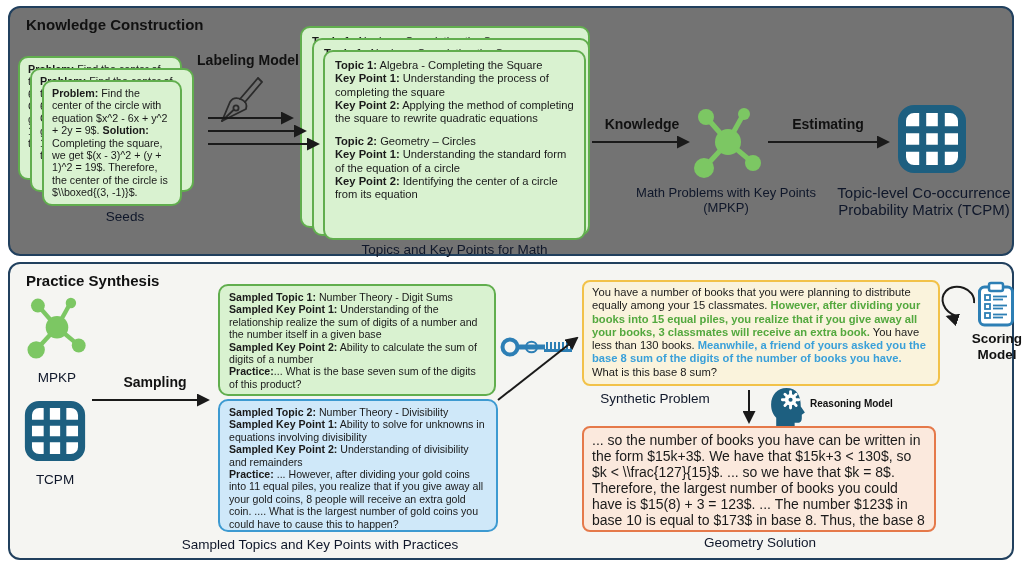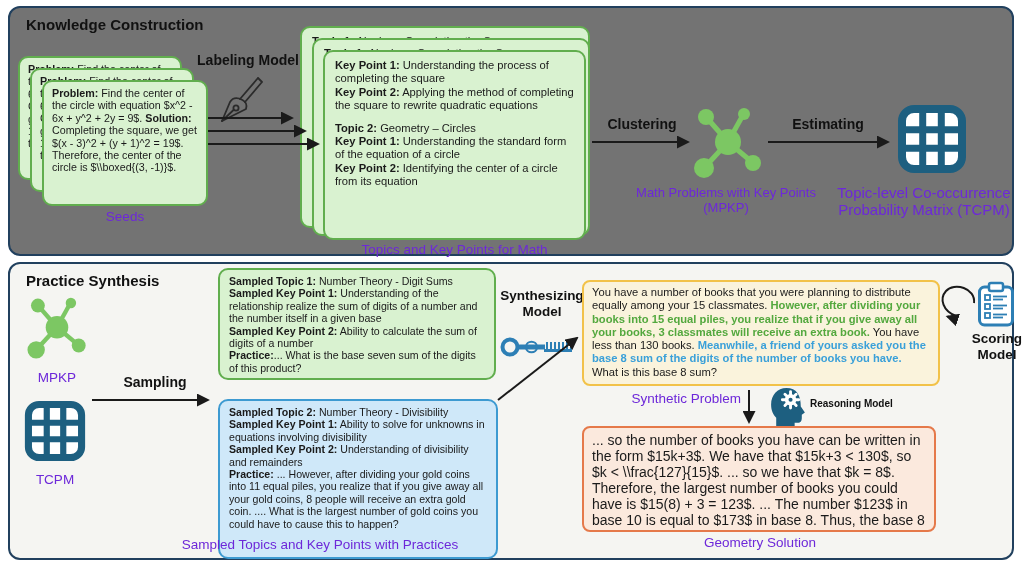--- a/index.html
+++ b/index.html
@@ -12,21 +12,21 @@
   .card{position:absolute;box-sizing:border-box;border-radius:10px;overflow:hidden;}
   .green-card{background:#d9f2d0;border:2px solid #61ae4e;}
   .blue-card{background:#cfe8f9;border:2px solid #3d9ad1;}
   .yellow-box{background:#faf3dc;border:2.5px solid #f2c249;border-radius:8px;}
   .peach-box{background:#fbe9dd;border:2.5px solid #e5794a;border-radius:8px;}
   .rich .rl{margin:0;}
   .rl-gap{height:0.85em;}
   .b{font-weight:bold;}
   .g{font-weight:bold;color:#53a83e;}
   .bl{font-weight:bold;color:#3aa0d9;}
-  .caption{position:absolute;font-size:13.5px;text-align:center;color:#6d28d9;}
+  .caption{position:absolute;font-size:13.5px;text-align:center;color:#0f172a;}
   .flowlbl{position:absolute;font-weight:bold;font-size:14px;text-align:center;color:#111;}
   .icon{position:absolute;}
   #arrows{position:absolute;left:0;top:0;width:1024px;height:568px;pointer-events:none;z-index:6;}
   .seed-card{padding:5px 8px;font-size:10.7px;line-height:1.16;}
   .topic-card{padding:7px 10px;font-size:11.2px;line-height:1.19;}
   .samp-card{padding:5px 9px;font-size:10.6px;line-height:1.17;}
   #synthetic-box{padding:4px 8px;font-size:11.2px;line-height:1.185;}
   #consensus-box{padding:4px 8px;font-size:14px;line-height:1.15;}
   .two-line{line-height:1.15;}
 </style>
@@ -38,21 +38,21 @@
   <div id="kpanel" class="panel">
     <div class="panel-title" style="left:16px;top:8px;">Knowledge Construction</div>
   </div>
 
   <div class="card green-card seed-card rich" style="left:18px;top:56px;width:164px;height:124px;">
       <div class="rl"><span class="b">Problem:</span><span> Find the center of the circle with equation $x^2 - 6x + y^2 + 2y = 9$. </span><span class="b">Solution:</span><span> Completing the square, we get $(x - 3)^2 + (y + 1)^2 = 19$. Therefore, the center of the circle is $\\boxed{(3, -1)}$.</span></div>
     </div>
   <div class="card green-card seed-card rich" style="left:30px;top:68px;width:164px;height:124px;">
       <div class="rl"><span class="b">Problem:</span><span> Find the center of the circle with equation $x^2 - 6x + y^2 + 2y = 9$. </span><span class="b">Solution:</span><span> Completing the square, we get $(x - 3)^2 + (y + 1)^2 = 19$. Therefore, the center of the circle is $\\boxed{(3, -1)}$.</span></div>
     </div>
-  <div class="card green-card seed-card rich" style="left:42px;top:80px;width:166px;height:126px;">
+  <div class="card green-card seed-card rich" style="left:42px;top:80px;width:140px;height:126px;">
       <div class="rl"><span class="b">Problem:</span><span> Find the center of the circle with equation $x^2 - 6x + y^2 + 2y = 9$. </span><span class="b">Solution:</span><span> Completing the square, we get $(x - 3)^2 + (y + 1)^2 = 19$. Therefore, the center of the circle is $\\boxed{(3, -1)}$.</span></div>
     </div>
   <div class="caption" style="left:42px;top:209px;width:166px;">Seeds</div>
 
   <div class="flowlbl" style="left:178px;top:52px;width:140px;">Labeling Model</div>
   <svg class="icon" style="left:216px;top:72px;" width="54" height="54" viewBox="0 0 54 54">
     <g fill="none" stroke="#2b2b2b" stroke-width="1.8" stroke-linejoin="round" stroke-linecap="round">
       <path d="M6 49 L14 30 Q17 25 23 26.5 L26.5 28 Q32 31 30 37 L6 49 Z"></path>
       <circle cx="20" cy="36" r="2.6"></circle>
       <path d="M6 49 L17.5 38"></path>
@@ -72,30 +72,31 @@
   <div class="card green-card topic-card rich" style="left:312px;top:38px;width:278px;height:198px;">
       <div class="rl"><span class="b">Topic 1:</span><span> Algebra - Completing the Square</span></div>
       <div class="rl"><span class="b">Key Point 1:</span><span> Understanding the process of completing the square</span></div>
       <div class="rl"><span class="b">Key Point 2:</span><span> Applying the method of completing the square to rewrite quadratic equations</span></div>
       <div class="rl rl-gap"></div>
       <div class="rl"><span class="b">Topic 2:</span><span> Geometry – Circles</span></div>
       <div class="rl"><span class="b">Key Point 1:</span><span> Understanding the standard form of the equation of a circle</span></div>
       <div class="rl"><span class="b">Key Point 2:</span><span> Identifying the center of a circle from its equation</span></div>
     </div>
   <div class="card green-card topic-card rich" style="left:323px;top:50px;width:263px;height:190px;">
+      <div class="rl"><span class="b">Topic 1:</span><span> Algebra - Completing the Square</span></div>
       <div class="rl"><span class="b">Key Point 1:</span><span> Understanding the process of completing the square</span></div>
       <div class="rl"><span class="b">Key Point 2:</span><span> Applying the method of completing the square to rewrite quadratic equations</span></div>
       <div class="rl rl-gap"></div>
       <div class="rl"><span class="b">Topic 2:</span><span> Geometry – Circles</span></div>
       <div class="rl"><span class="b">Key Point 1:</span><span> Understanding the standard form of the equation of a circle</span></div>
       <div class="rl"><span class="b">Key Point 2:</span><span> Identifying the center of a circle from its equation</span></div>
     </div>
   <div class="caption" style="left:323px;top:242px;width:263px;">Topics and Key Points for Math</div>
 
-  <div class="flowlbl" style="left:592px;top:116px;width:100px;">Clustering</div>
+  <div class="flowlbl" style="left:592px;top:116px;width:100px;">Knowledge</div>
   <svg class="icon" style="left:690px;top:106px;" width="76" height="76" viewBox="0 0 76 76">
     <g stroke="#7cc763" stroke-width="5">
       <line x1="38" y1="36" x2="17" y2="12"></line>
         <line x1="38" y1="36" x2="53" y2="9"></line>
       <line x1="38" y1="36" x2="15" y2="61"></line>
         <line x1="38" y1="36" x2="62" y2="56"></line>
     </g>
     <circle cx="38" cy="36" r="13" fill="#7cc763"></circle>
       <circle cx="16" cy="11" r="8" fill="#7cc763"></circle>
     <circle cx="54" cy="8" r="6" fill="#7cc763"></circle>
@@ -141,55 +142,54 @@
     <rect x="5" y="5" width="60" height="60" rx="12" fill="#fff" stroke="#1d5f80" stroke-width="8"></rect>
     <g stroke="#1d5f80" stroke-width="7">
       <line x1="25.7" y1="5" x2="25.7" y2="65"></line>
         <line x1="44.3" y1="5" x2="44.3" y2="65"></line>
       <line x1="5" y1="25.7" x2="65" y2="25.7"></line>
         <line x1="5" y1="44.3" x2="65" y2="44.3"></line>
     </g>
   </svg>
   <div class="caption" style="left:18px;top:472px;width:74px;">TCPM</div>
 
-  <div class="card green-card samp-card rich" style="left:218px;top:268px;width:278px;height:112px;">
+  <div class="card green-card samp-card rich" style="left:218px;top:284px;width:278px;height:112px;">
       <div class="rl"><span class="b">Sampled Topic 1:</span><span> Number Theory - Digit Sums</span></div>
       <div class="rl"><span class="b">Sampled Key Point 1:</span><span> Understanding of the relationship realize the sum of digits of a number and the number itself in a given base</span></div>
       <div class="rl"><span class="b">Sampled Key Point 2:</span><span> Ability to calculate the sum of digits of a number</span></div>
       <div class="rl"><span class="b">Practice:</span><span>... What is the base seven sum of the digits of this product?</span></div>
     </div>
-  <div class="card blue-card samp-card rich" style="left:218px;top:399px;width:280px;height:160px;">
+  <div class="card blue-card samp-card rich" style="left:218px;top:399px;width:280px;height:133px;">
       <div class="rl"><span class="b">Sampled Topic 2:</span><span> Number Theory - Divisibility</span></div>
       <div class="rl"><span class="b">Sampled Key Point 1:</span><span> Ability to solve for unknowns in equations involving divisibility</span></div>
       <div class="rl"><span class="b">Sampled Key Point 2:</span><span> Understanding of divisibility and remainders</span></div>
       <div class="rl"><span class="b">Practice:</span><span> ... However, after dividing your gold coins into 11 equal piles, you realize that if you give away all your gold coins, 8 people will receive an extra gold coin. .... What is the largest number of gold coins you could have to cause this to happen?</span></div>
     </div>
   <div class="caption" style="left:140px;top:537px;width:360px;">Sampled Topics and Key Points with Practices</div>
 
-  <div class="flowlbl two-line" style="left:492px;top:288px;width:100px;font-size:13.5px;">Synthesizing Model</div>
   <svg class="icon" style="left:500px;top:334px;" width="76" height="26" viewBox="0 0 76 26">
     <circle cx="10" cy="13" r="7.5" fill="none" stroke="#2d7fb5" stroke-width="4"></circle>
     <path d="M18 13 H45" stroke="#2d7fb5" stroke-width="5"></path>
     <path d="M26 13 c0 -7 11 -7 11 0 c0 7 -11 7 -11 0" fill="none" stroke="#2d7fb5" stroke-width="2"></path>
     <path d="M44 16.5 H72" stroke="#2d7fb5" stroke-width="3"></path>
     <g stroke="#2d7fb5" stroke-width="2">
       <line x1="47" y1="15" x2="47" y2="8"></line>
         <line x1="51" y1="15" x2="51" y2="8"></line>
       <line x1="55" y1="15" x2="55" y2="8"></line>
         <line x1="59" y1="15" x2="59" y2="8"></line>
       <line x1="63" y1="15" x2="63" y2="8"></line>
         <line x1="67" y1="15" x2="67" y2="8"></line>
       <line x1="71" y1="15" x2="71" y2="8"></line>
     </g>
   </svg>
 
   <div id="synthetic-box" class="card yellow-box rich" style="left:582px;top:280px;width:358px;height:106px;">
       <div class="rl"><span>You have a number of books that you were planning to distribute equally among your 15 classmates. </span><span class="g">However, after dividing your books into 15 equal piles, you realize that if you give away all your books, 3 classmates will receive an extra book.</span><span> You have less than 130 books. </span><span class="bl">Meanwhile, a friend of yours asked you the base 8 sum of the digits of the number of books you have.</span><span> What is this base 8 sum?</span></div>
     </div>
-  <div class="caption" style="left:601px;top:391px;width:140px;text-align:right;">Synthetic Problem</div>
+  <div class="caption" style="left:585px;top:391px;width:140px;">Synthetic Problem</div>
 
   <svg class="icon" style="left:977px;top:281px;" width="38" height="47" viewBox="0 0 38 47">
     <rect x="2.5" y="6" width="33" height="38" rx="5" fill="#fff" stroke="#2d7fb5" stroke-width="3"></rect>
     <rect x="12" y="2" width="14" height="8" rx="2" fill="#fff" stroke="#2d7fb5" stroke-width="2.5"></rect>
     <g stroke="#2d7fb5" stroke-width="1.8" fill="none">
       <rect x="8" y="14" width="5" height="5"></rect>
         <line x1="16" y1="15.5" x2="30" y2="15.5"></line>
         <line x1="16" y1="18.5" x2="26" y2="18.5"></line>
       <rect x="8" y="23" width="5" height="5"></rect>
         <line x1="16" y1="24.5" x2="30" y2="24.5"></line>

